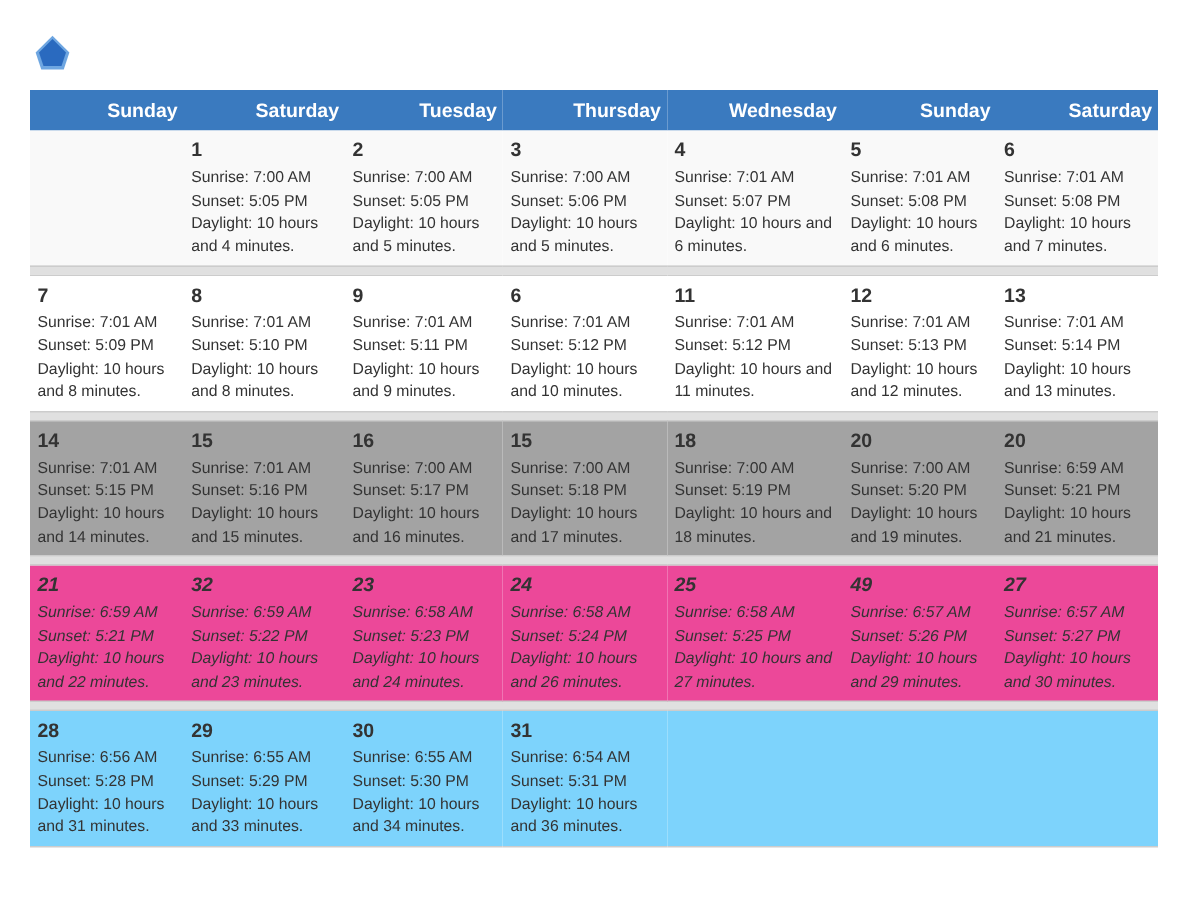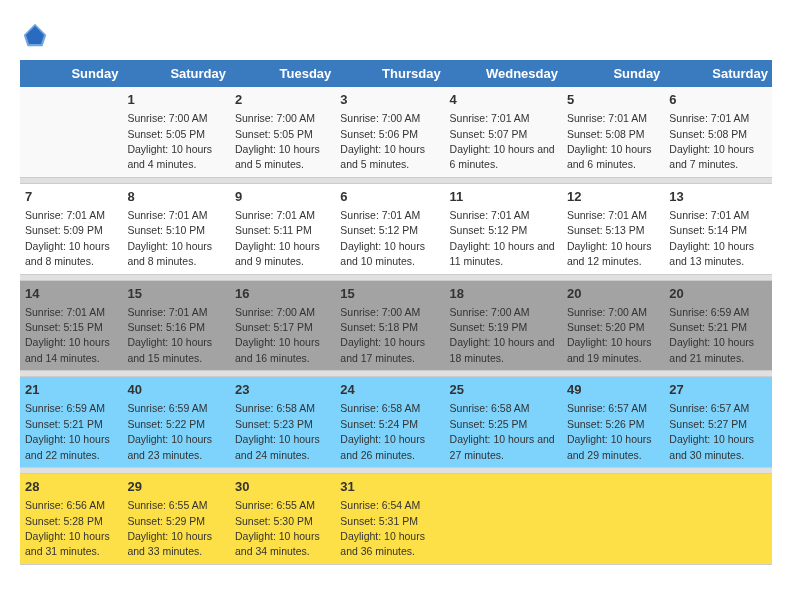--- a/index.html
+++ b/index.html
@@ -143,33 +143,33 @@
         <td><span class="date-num">15</span><span class="sun-info">Sunrise: 7:01 AM<br>Sunset: 5:16 PM<br>Daylight: 10 hours and 15 minutes.</span></td>
         <td><span class="date-num">16</span><span class="sun-info">Sunrise: 7:00 AM<br>Sunset: 5:17 PM<br>Daylight: 10 hours and 16 minutes.</span></td>
         <td><span class="date-num">15</span><span class="sun-info">Sunrise: 7:00 AM<br>Sunset: 5:18 PM<br>Daylight: 10 hours and 17 minutes.</span></td>
         <td><span class="date-num">18</span><span class="sun-info">Sunrise: 7:00 AM<br>Sunset: 5:19 PM<br>Daylight: 10 hours and 18 minutes.</span></td>
         <td><span class="date-num">20</span><span class="sun-info">Sunrise: 7:00 AM<br>Sunset: 5:20 PM<br>Daylight: 10 hours and 19 minutes.</span></td>
         <td><span class="date-num">20</span><span class="sun-info">Sunrise: 6:59 AM<br>Sunset: 5:21 PM<br>Daylight: 10 hours and 21 minutes.</span></td>
       </tr>
       <tr class="row-separator">
         <td colspan="7" style="padding: 0px; height: 5px; background-color: rgb(224, 224, 224);"></td>
       </tr>
-      <tr style="background-color: #7dd3fc;">
+      <tr style="background-color: #ec4899; font-style: italic;">
         <td><span class="date-num">21</span><span class="sun-info">Sunrise: 6:59 AM<br>Sunset: 5:21 PM<br>Daylight: 10 hours and 22 minutes.</span></td>
-        <td><span class="date-num">40</span><span class="sun-info">Sunrise: 6:59 AM<br>Sunset: 5:22 PM<br>Daylight: 10 hours and 23 minutes.</span></td>
+        <td><span class="date-num">32</span><span class="sun-info">Sunrise: 6:59 AM<br>Sunset: 5:22 PM<br>Daylight: 10 hours and 23 minutes.</span></td>
         <td><span class="date-num">23</span><span class="sun-info">Sunrise: 6:58 AM<br>Sunset: 5:23 PM<br>Daylight: 10 hours and 24 minutes.</span></td>
         <td><span class="date-num">24</span><span class="sun-info">Sunrise: 6:58 AM<br>Sunset: 5:24 PM<br>Daylight: 10 hours and 26 minutes.</span></td>
         <td><span class="date-num">25</span><span class="sun-info">Sunrise: 6:58 AM<br>Sunset: 5:25 PM<br>Daylight: 10 hours and 27 minutes.</span></td>
         <td><span class="date-num">49</span><span class="sun-info">Sunrise: 6:57 AM<br>Sunset: 5:26 PM<br>Daylight: 10 hours and 29 minutes.</span></td>
         <td><span class="date-num">27</span><span class="sun-info">Sunrise: 6:57 AM<br>Sunset: 5:27 PM<br>Daylight: 10 hours and 30 minutes.</span></td>
       </tr>
       <tr class="row-separator">
         <td colspan="7" style="padding: 0px; height: 5px; background-color: rgb(224, 224, 224);"></td>
       </tr>
-      <tr style="background-color: #fde047;">
+      <tr style="background-color: #7dd3fc;">
         <td><span class="date-num">28</span><span class="sun-info">Sunrise: 6:56 AM<br>Sunset: 5:28 PM<br>Daylight: 10 hours and 31 minutes.</span></td>
         <td><span class="date-num">29</span><span class="sun-info">Sunrise: 6:55 AM<br>Sunset: 5:29 PM<br>Daylight: 10 hours and 33 minutes.</span></td>
         <td><span class="date-num">30</span><span class="sun-info">Sunrise: 6:55 AM<br>Sunset: 5:30 PM<br>Daylight: 10 hours and 34 minutes.</span></td>
         <td><span class="date-num">31</span><span class="sun-info">Sunrise: 6:54 AM<br>Sunset: 5:31 PM<br>Daylight: 10 hours and 36 minutes.</span></td>
         <td></td>
         <td></td>
         <td></td>
       </tr>
     </tbody>
 </table>

